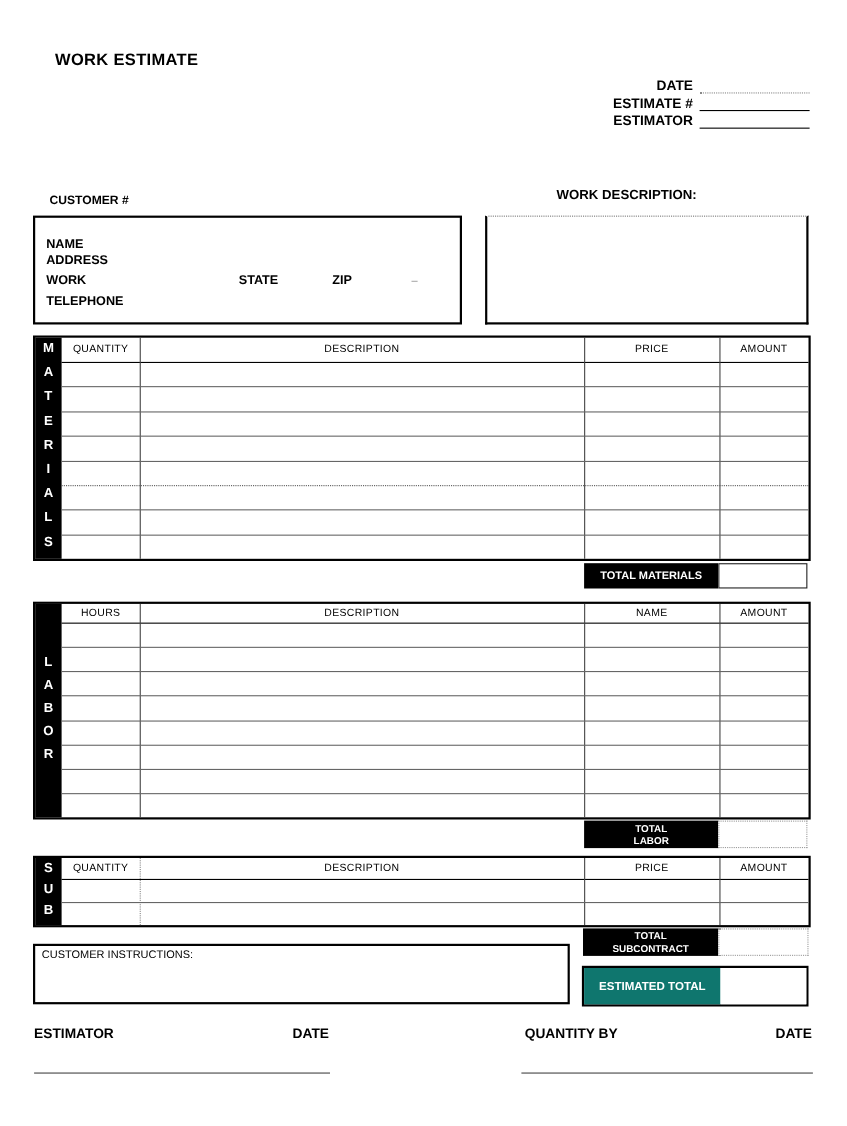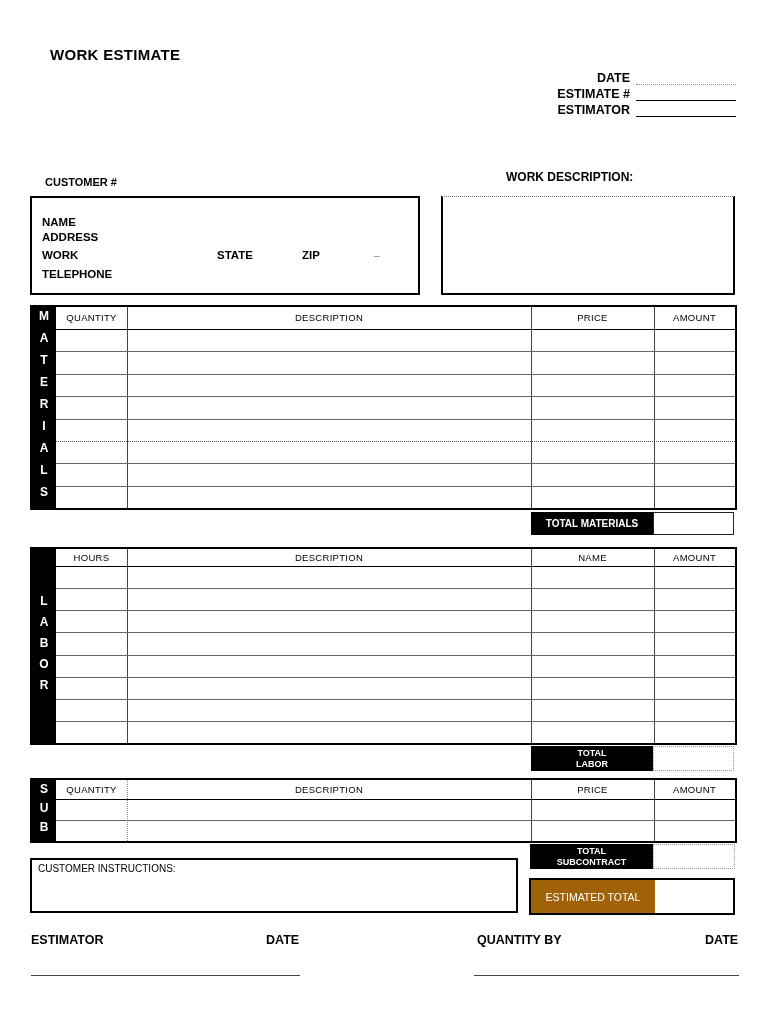--- a/index.html
+++ b/index.html
@@ -57,21 +57,21 @@
   #total-labor-cell{left:531px;top:746px;width:122px;height:25px;font-size:9px;line-height:1.15;}
   #total-labor-amount{left:653px;top:746px;width:81px;height:25px;border:1px dotted #999;}
   #total-sub-cell{left:530px;top:844px;width:123px;height:25px;font-size:9px;line-height:1.15;}
   #total-sub-amount{left:653px;top:844px;width:82px;height:25px;border:1px dotted #999;}
 
   
   #special-box{left:30px;top:858px;width:488px;height:55px;border:2px solid #000;box-sizing:border-box;}
   #special-label{left:6px;top:3px;font-size:10px;position:absolute;}
   #estimated-total-box{left:529px;top:878px;width:206px;height:37px;border:2px solid #000;
     box-sizing:border-box;display:flex;}
-  #estimated-total-label{width:124px;background:#a16207;color:#fff;font-weight:normal;font-size:10.5px;
+  #estimated-total-label{width:124px;background:#0f766e;color:#fff;font-weight:bold;font-size:10.5px;
     display:flex;align-items:center;justify-content:center;}
   #estimated-total-amount{flex:1;background:#fff;}
 
   
   .foot-label{top:933px;font-size:12.5px;font-weight:bold;height:14px;line-height:14px;}
   .sig-line{top:975px;height:0;border-top:1px solid #444;}
   #zip-sep{color:#888;font-size:10px;font-weight:normal;}
 </style>
 </head>
 <body>

